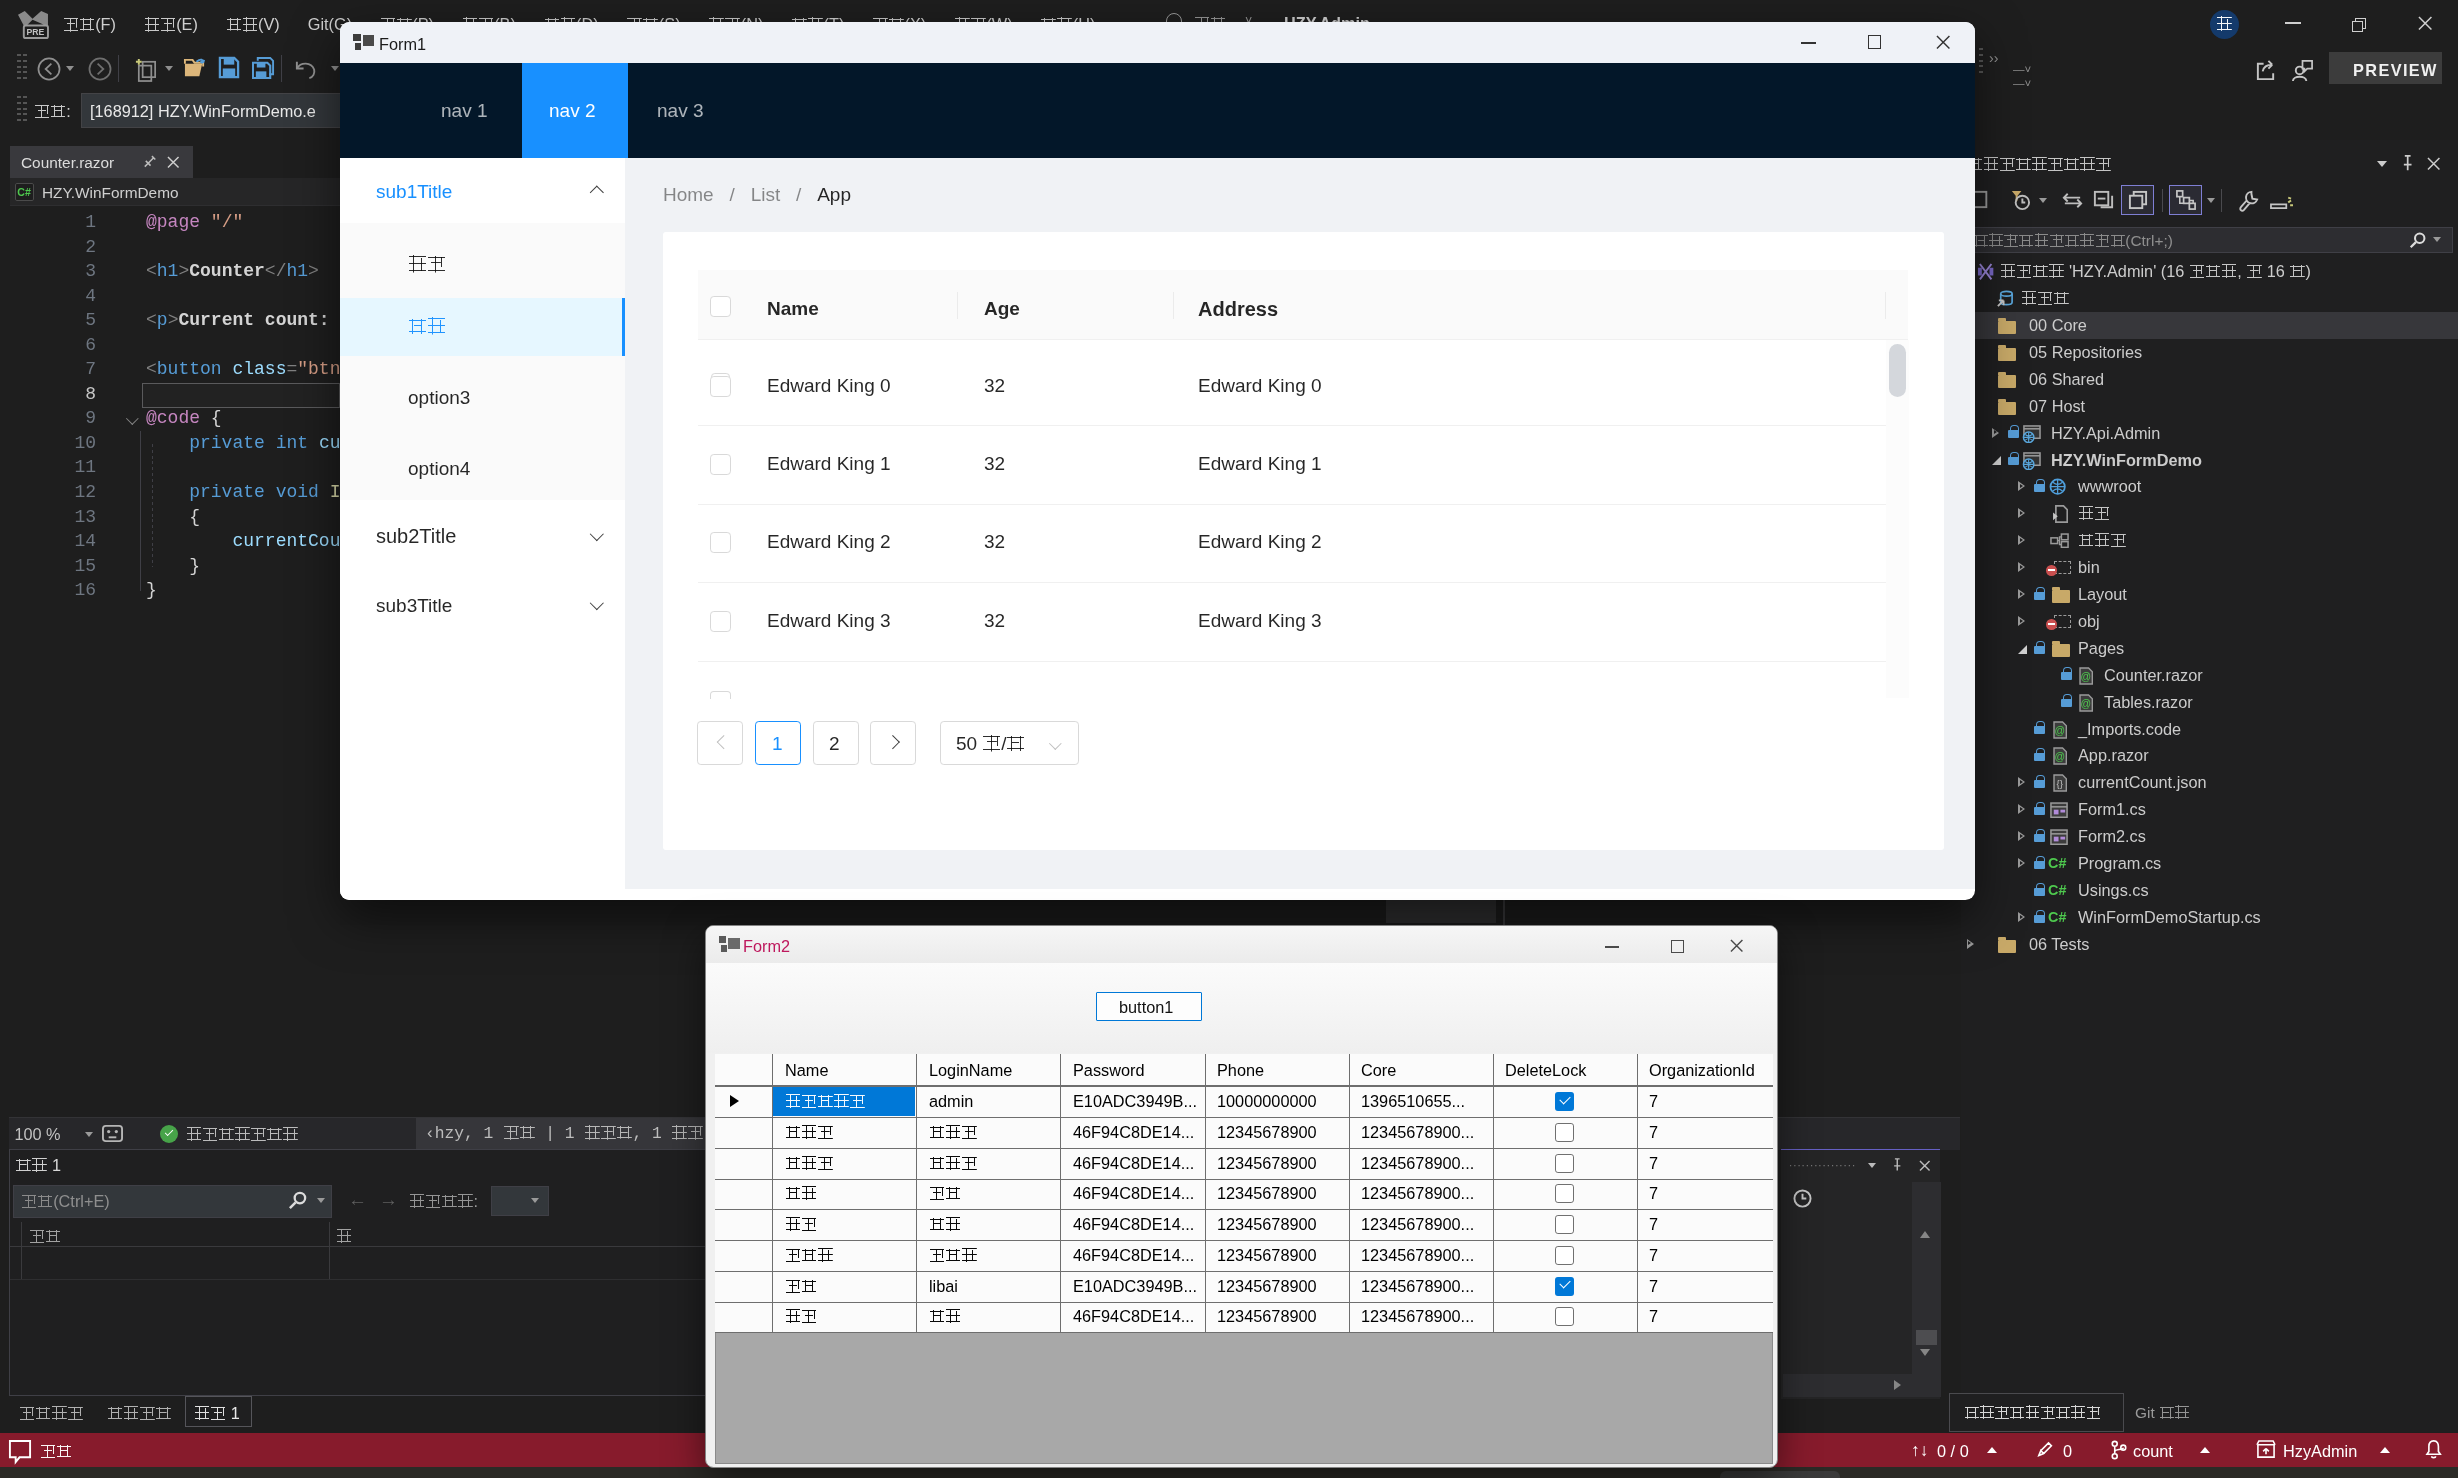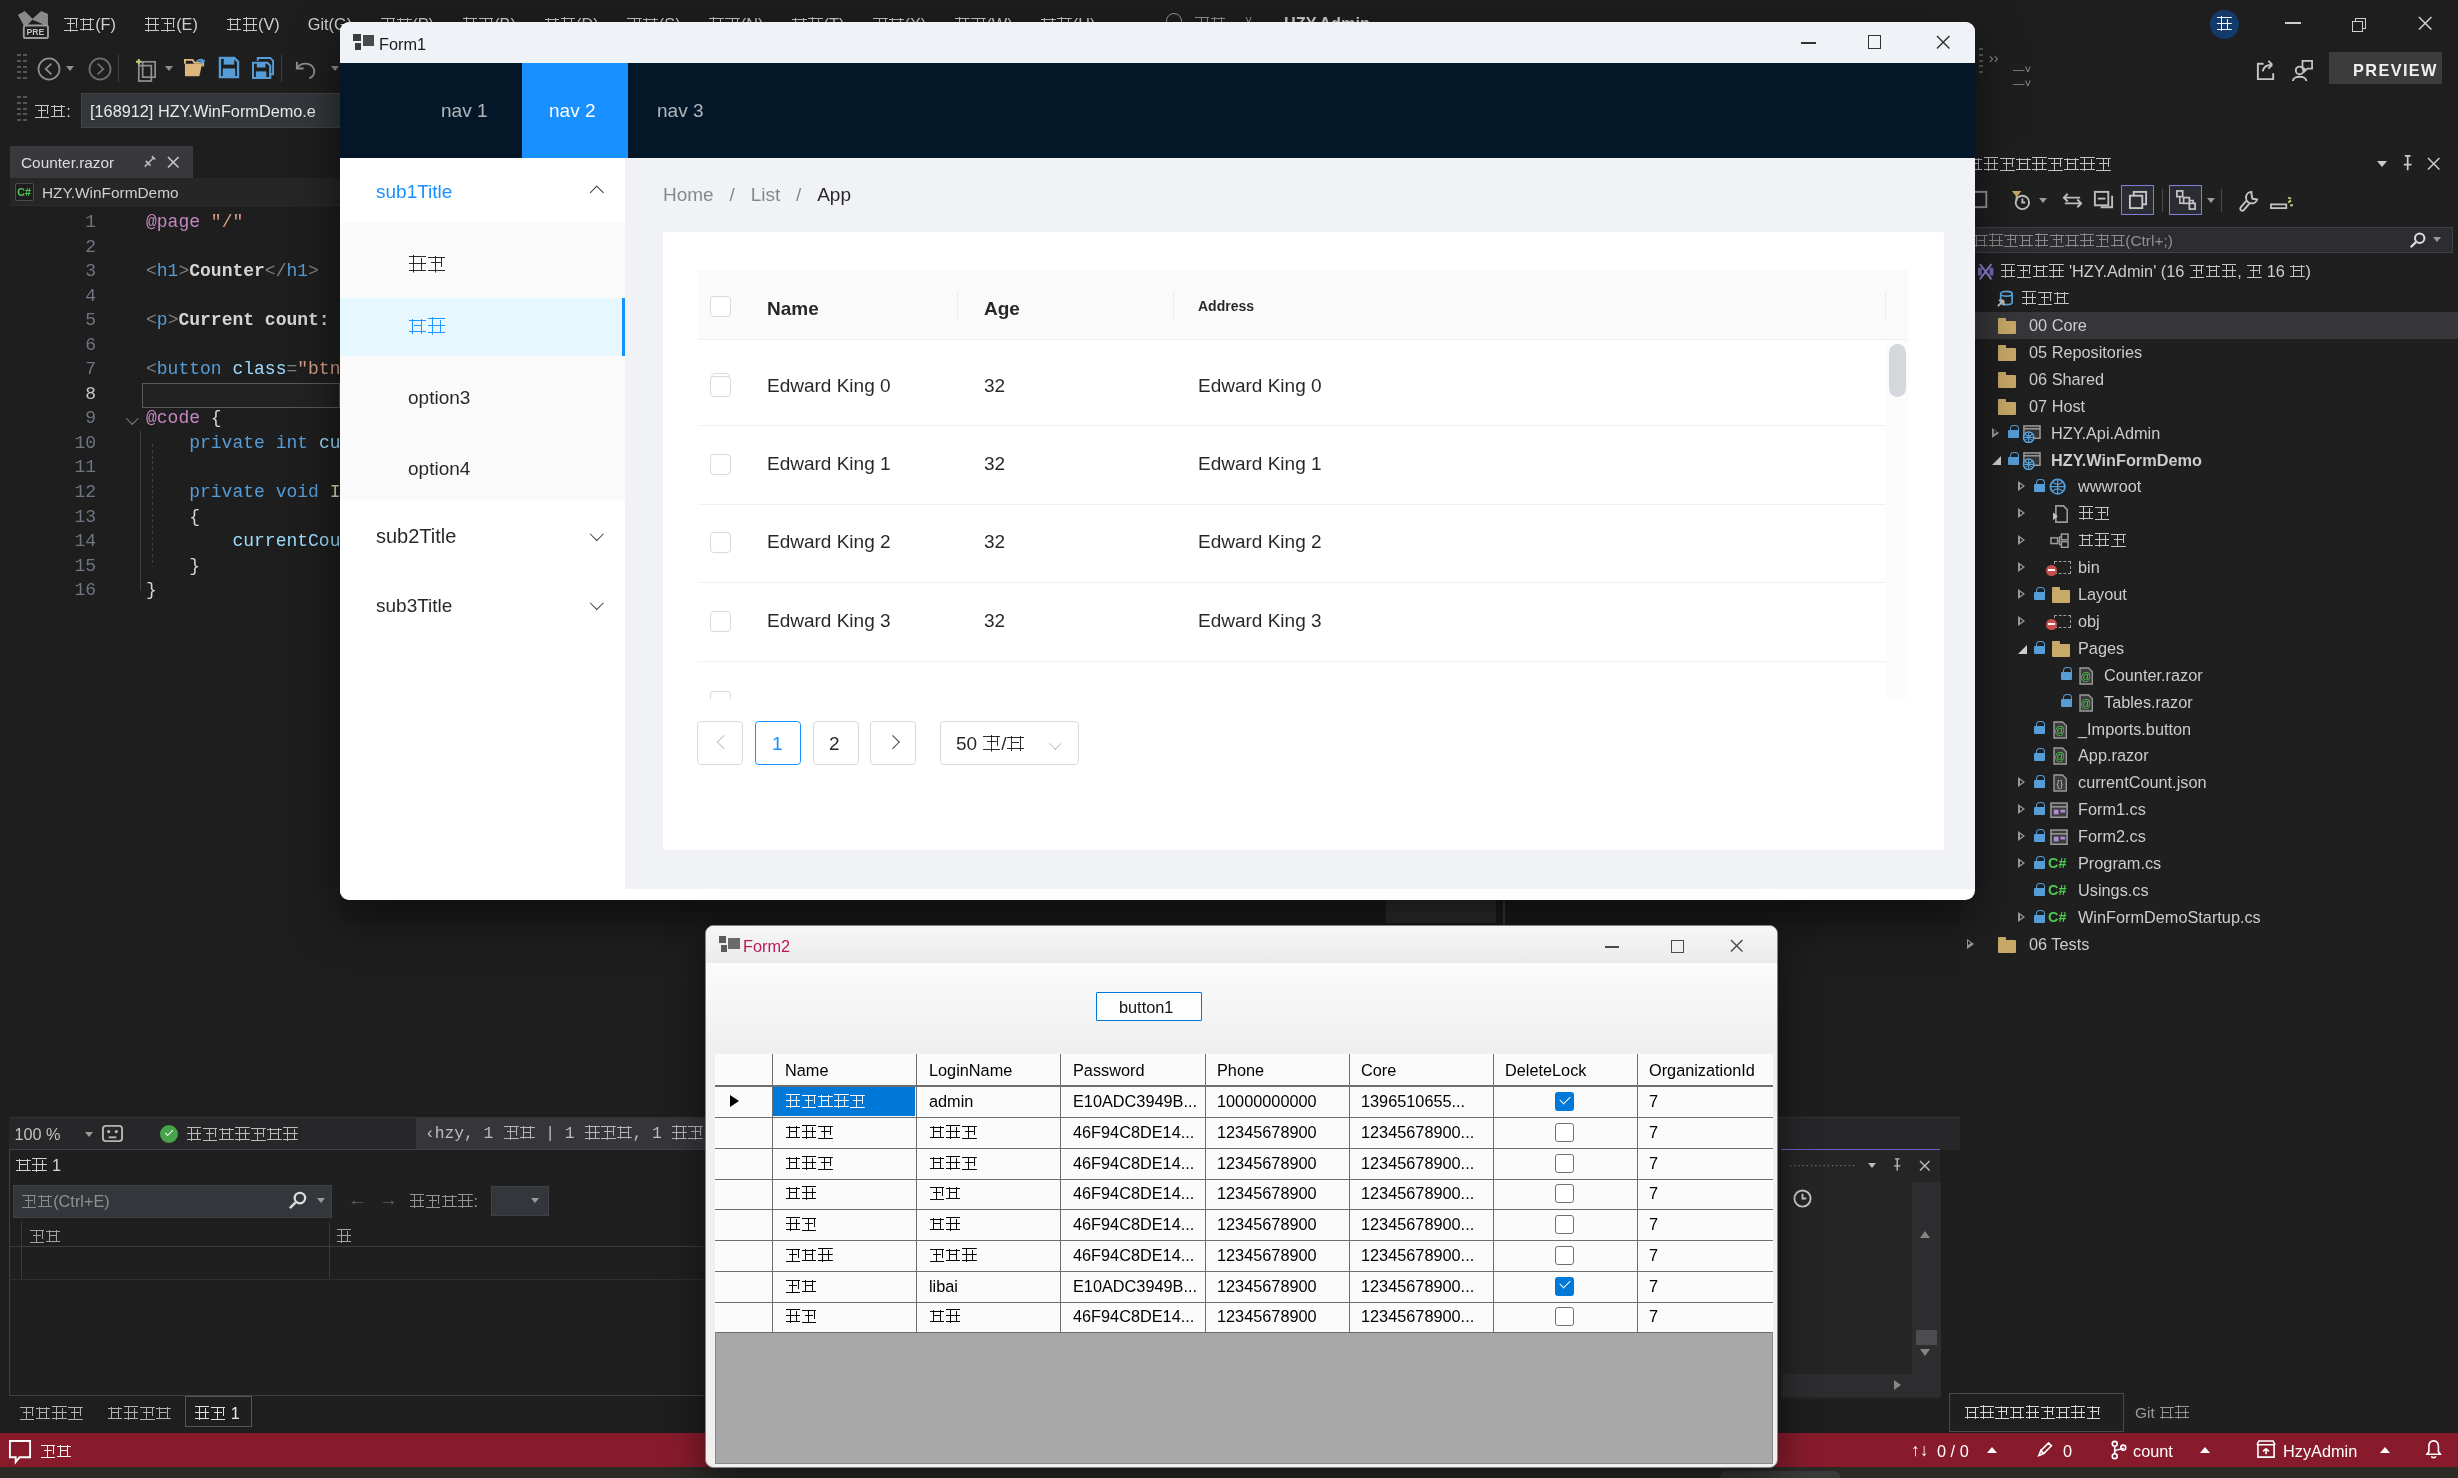--- a/index.html
+++ b/index.html
@@ -365,21 +365,21 @@
 <svg class="a" style="left:2078px;top:694px" width="15.4" height="18" viewBox="0 0 16 19">
       <path d="M2 1 h9 l4 4 v13 H2 Z" fill="#3c3c3c" stroke="#9a9a9a" stroke-width="1.5"></path>
       <text x="8" y="14" font-size="11" fill="#4ec94e" text-anchor="middle" font-family="Liberation Sans">@</text>
     </svg>
 <div class="t" style="left:2104px;top:693px;font-size:16.3px;color:#cccccc">Tables.razor</div>
 <div class="lock" style="left:2034px;top:726px"></div>
 <svg class="a" style="left:2052px;top:721px" width="15.4" height="18" viewBox="0 0 16 19">
       <path d="M2 1 h9 l4 4 v13 H2 Z" fill="#3c3c3c" stroke="#9a9a9a" stroke-width="1.5"></path>
       <text x="8" y="14" font-size="11" fill="#4ec94e" text-anchor="middle" font-family="Liberation Sans">@</text>
     </svg>
-<div class="t" style="left:2078px;top:720px;font-size:16.3px;color:#cccccc">_Imports.button</div>
+<div class="t" style="left:2078px;top:720px;font-size:16.3px;color:#cccccc">_Imports.code</div>
 <div class="lock" style="left:2034px;top:753px"></div>
 <svg class="a" style="left:2052px;top:747px" width="15.4" height="18" viewBox="0 0 16 19">
       <path d="M2 1 h9 l4 4 v13 H2 Z" fill="#3c3c3c" stroke="#9a9a9a" stroke-width="1.5"></path>
       <text x="8" y="14" font-size="11" fill="#4ec94e" text-anchor="middle" font-family="Liberation Sans">@</text>
     </svg>
 <div class="t" style="left:2078px;top:746px;font-size:16.3px;color:#cccccc">App.razor</div>
 <div class="a" style="left:2018px;top:777px;width:0;height:0;border-top:5.8px solid transparent;border-bottom:5.8px solid transparent;border-left:7.7px solid #9a9a9a"></div>
 <div class="a" style="left:2020px;top:780px;width:0;height:0;border-top:2.9px solid transparent;border-bottom:2.9px solid transparent;border-left:3.8px solid #1f1f20"></div>
 <div class="lock" style="left:2034px;top:780px"></div>
 <svg class="a" style="left:2052px;top:774px" width="15.4" height="18" viewBox="0 0 16 19">
@@ -519,21 +519,21 @@
 
   <div class="a" style="left:285px;top:136px;width:1350px;height:731px;background:#f0f2f5"></div>
   <div class="t" style="left:323px;top:162px;font-size:19px;color:rgba(0,0,0,.45)">Home&nbsp;&nbsp;&nbsp;/&nbsp;&nbsp;&nbsp;List&nbsp;&nbsp;&nbsp;/&nbsp;&nbsp;&nbsp;<span style="color:rgba(0,0,0,.85)">App</span></div>
 
   <div class="a" style="left:323px;top:210px;width:1281px;height:618px;background:#fff;border-radius:2.9px"></div>
 
   <div class="a" style="left:358px;top:248px;width:1210px;height:70px;background:#fafafa;border-bottom:1px solid #f0f0f0"></div>
   <div class="a" style="left:371px;top:351px;width:19px;height:19px;border:1.4px solid #d9d9d9;border-radius:3.8px;background:#fff"></div>
   <div class="t" style="left:427px;top:276px;font-size:19px;font-weight:bold;color:rgba(0,0,0,.85)">Name</div>
   <div class="t" style="left:644px;top:276px;font-size:19px;font-weight:bold;color:rgba(0,0,0,.85)">Age</div>
-  <div class="t" style="left:858px;top:276px;font-size:14px;font-weight:bold;color:rgba(0,0,0,.85)">Address</div>
+  <div class="t" style="left:858px;top:276px;font-size:20px;font-weight:bold;color:rgba(0,0,0,.85)">Address</div>
   <div class="a" style="left:617px;top:270px;width:1px;height:27px;background:rgba(0,0,0,.06)"></div>
   <div class="a" style="left:833px;top:270px;width:1px;height:27px;background:rgba(0,0,0,.06)"></div>
   <div class="a" style="left:1545px;top:270px;width:1px;height:27px;background:rgba(0,0,0,.06)"></div>
   <div class="a" style="left:370px;top:274px;width:21px;height:21px;border:1.4px solid #d9d9d9;border-radius:3.8px;background:#fff"></div>
 
   <div class="a" style="left:370px;top:354px;width:21px;height:21px;border:1.4px solid #d9d9d9;border-radius:3.8px;background:#fff"></div>
 <div class="t" style="left:427px;top:353px;font-size:19px;color:rgba(0,0,0,.85)">Edward King 0</div>
 <div class="t" style="left:644px;top:353px;font-size:19px;color:rgba(0,0,0,.85)">32</div>
 <div class="t" style="left:858px;top:353px;font-size:19px;color:rgba(0,0,0,.85)">Edward King 0</div>
 <div class="a" style="left:370px;top:432px;width:21px;height:21px;border:1.4px solid #d9d9d9;border-radius:3.8px;background:#fff"></div>

